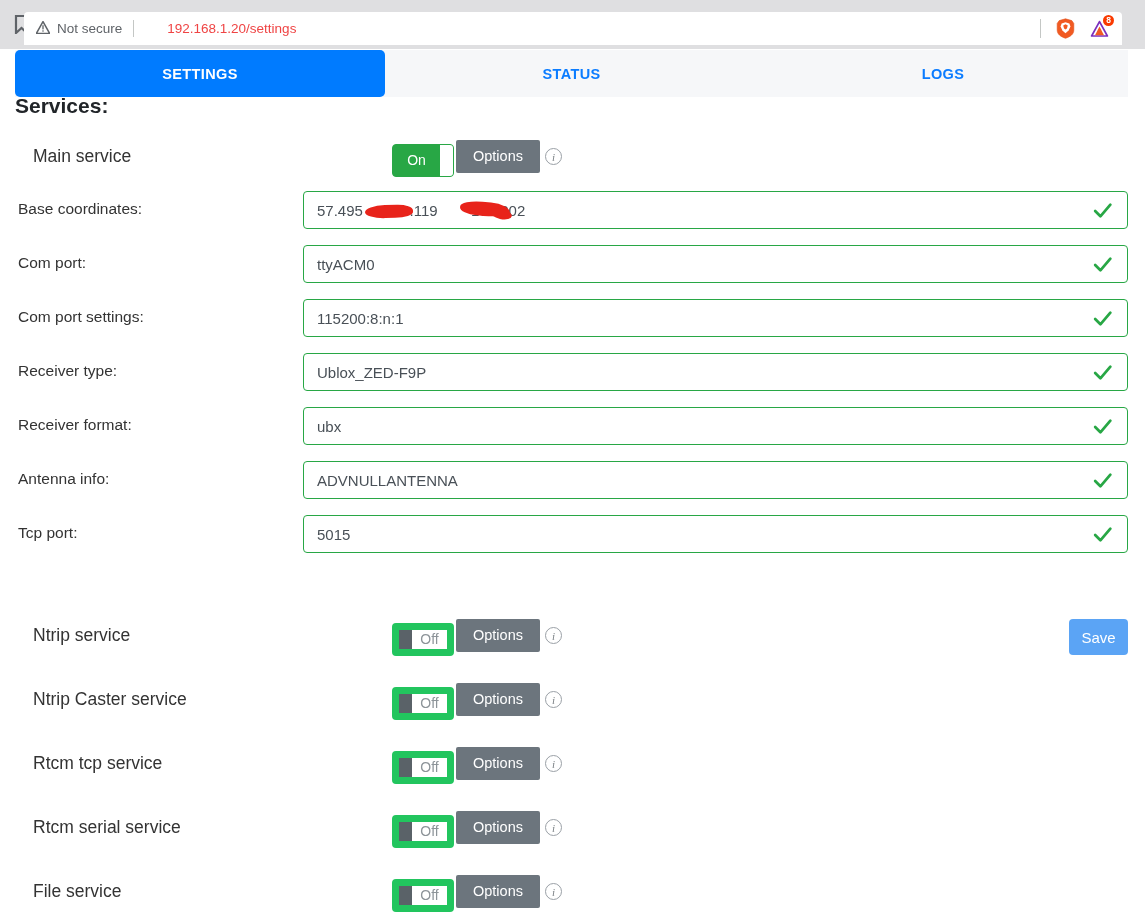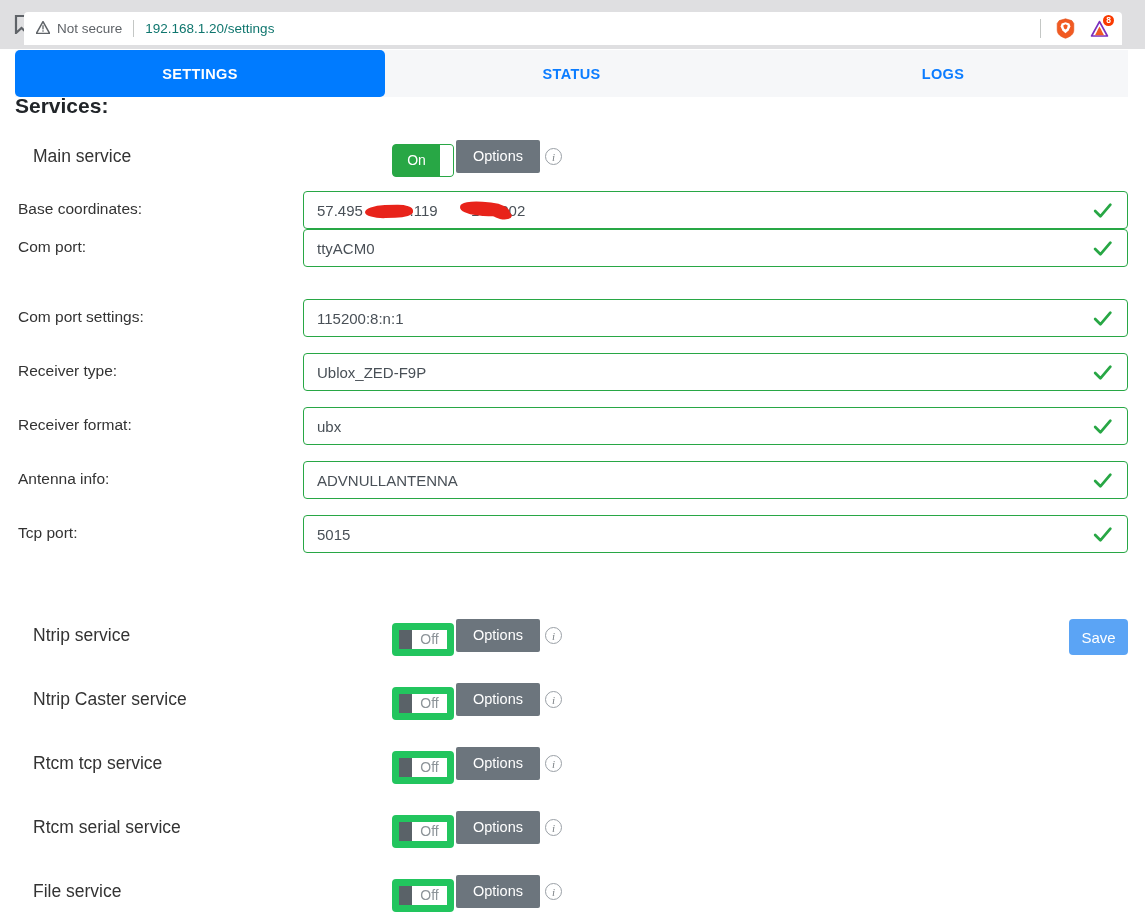--- a/index.html
+++ b/index.html
@@ -33,22 +33,23 @@
   .not-secure {
     display: flex; align-items: center; gap: 7px;
     font-size: 13.5px; color: #5f6368;
     white-space: nowrap;
   }
   .omnibox-divider {
     width: 1px; height: 17px; background: #c4c7c5;
     margin: 0 11px;
   }
   .url-text {
-    font-size: 13.5px; color: #0f766e;
+    font-size: 13.5px; color: #ef4444;
     white-space: nowrap;
+    margin-left: 22px;
   }
   .omnibox-right {
     margin-left: auto;
     display: flex; align-items: center; gap: 8px;
     padding-right: 2px;
   }
   .ext-divider { width: 1px; height: 19px; background: #c4c7c5; margin-right: 3px; }
   .ext-icon { width: 26px; height: 26px; display: flex; align-items: center; justify-content: center; position: relative; }
   .badge {
     position: absolute; top: -1px; right: -2px;
@@ -289,21 +290,21 @@
         <span class="redact r1"></span>
         <span class="redact r2"></span>
         <span class="redact r3"></span>
       </span>
       <svg class="check" viewBox="0 0 20 20">
         <path d="M3 10.5 L8 15.5 L17.5 4.5" fill="none" stroke="#28a745" stroke-width="2.6" stroke-linecap="round" stroke-linejoin="round"></path>
       </svg>
     </div>
   </div>
 
-  <div class="form-row" style="top:180px;">
+  <div class="form-row" style="top:196px;">
     <span class="form-label">Com port:</span>
     <div class="input-wrap">
       <span class="input-value">ttyACM0</span>
       <svg class="check" viewBox="0 0 20 20">
         <path d="M3 10.5 L8 15.5 L17.5 4.5" fill="none" stroke="#28a745" stroke-width="2.6" stroke-linecap="round" stroke-linejoin="round"></path>
       </svg>
     </div>
   </div>
 
   <div class="form-row" style="top:250px;">

